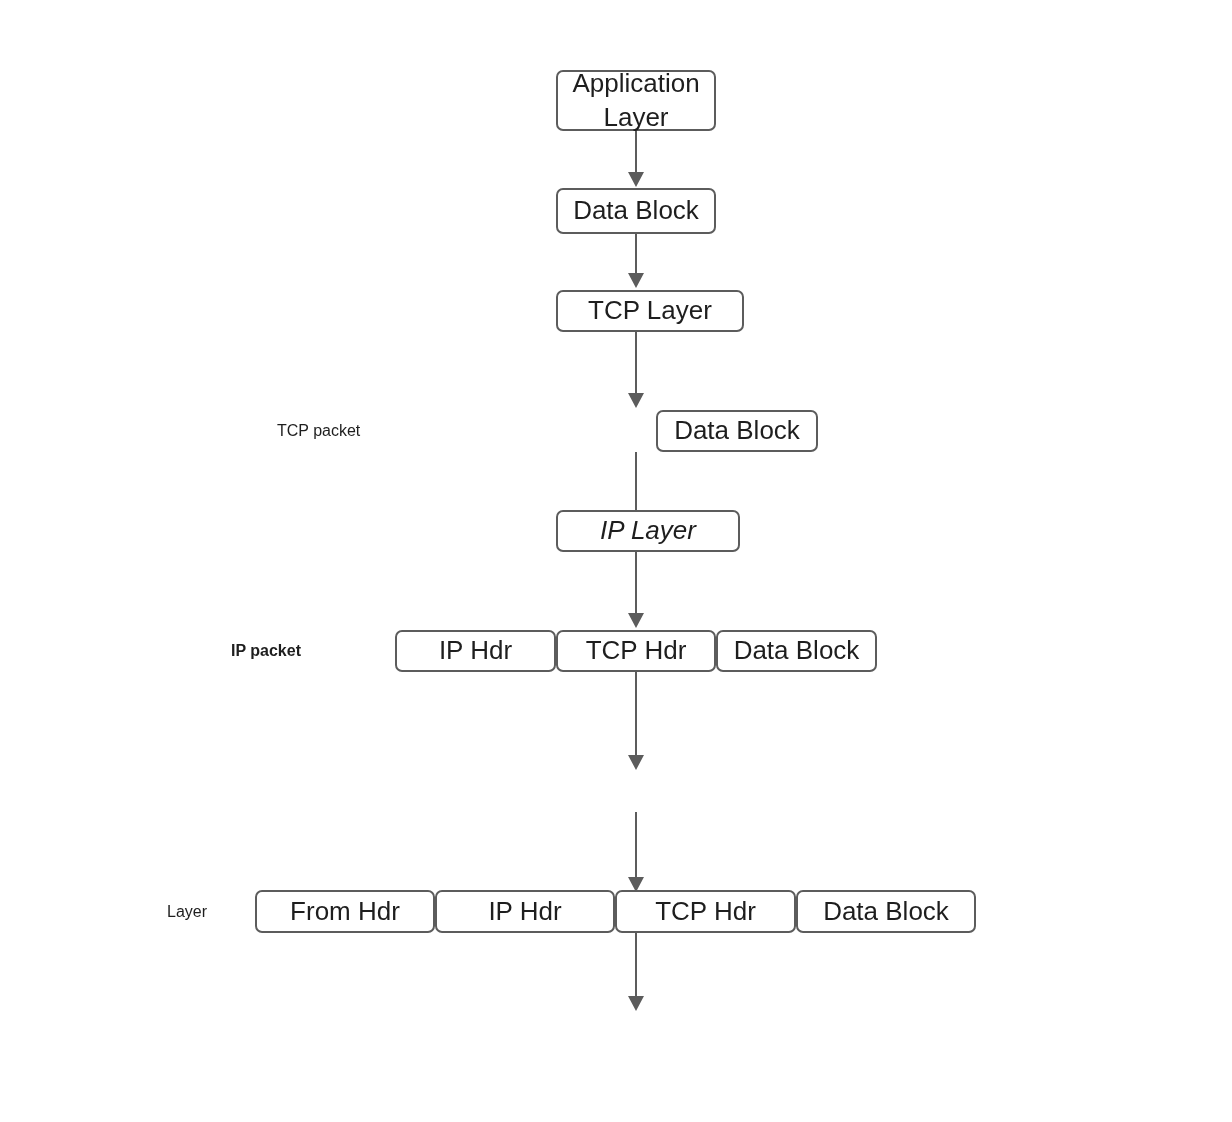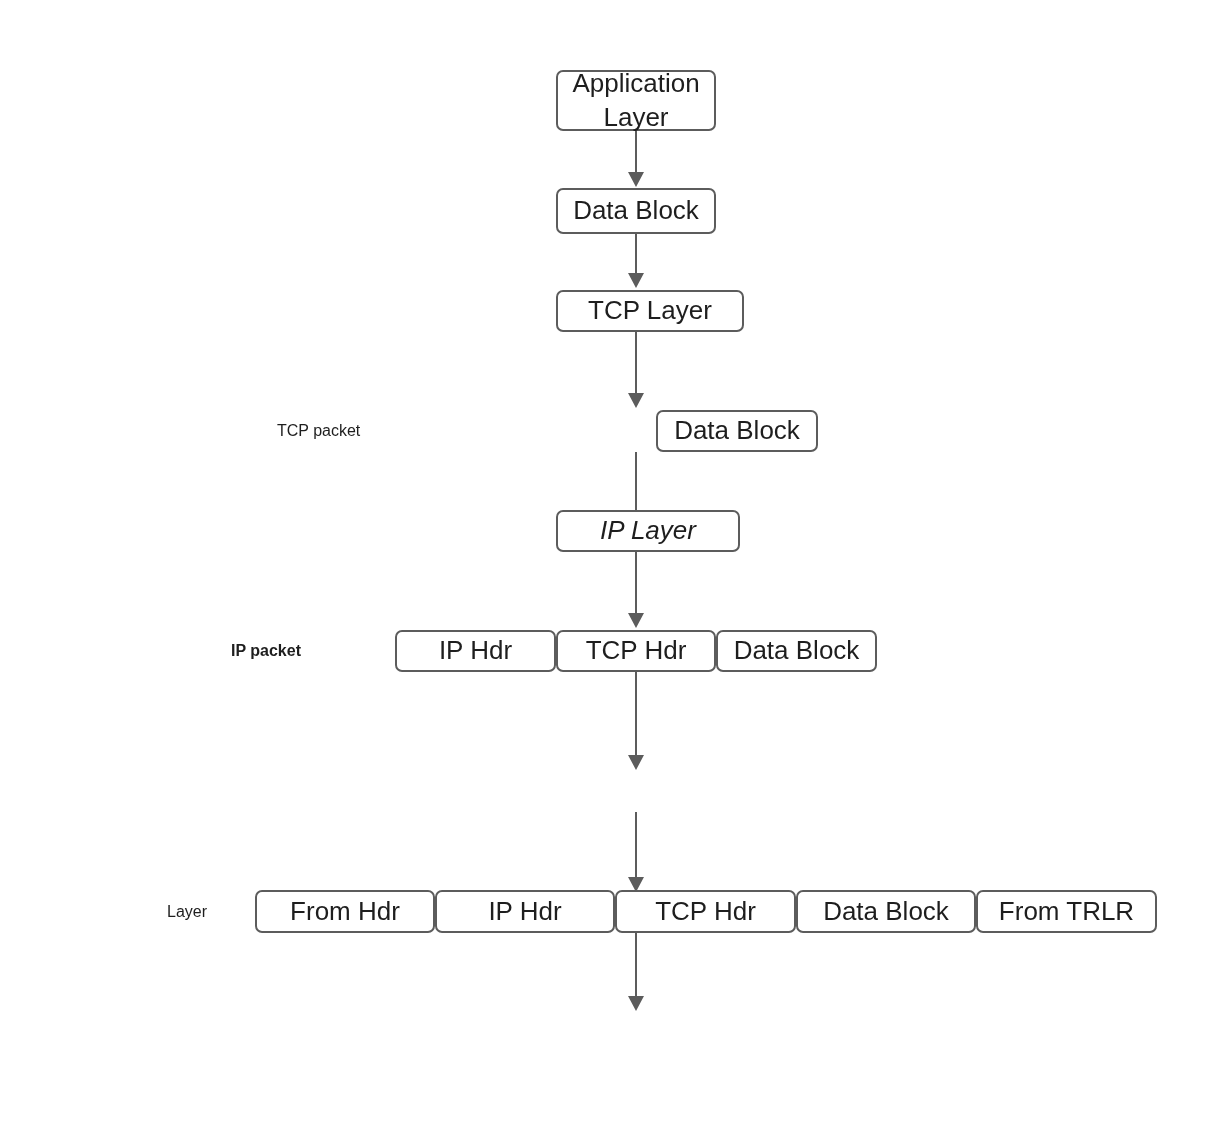--- a/index.html
+++ b/index.html
@@ -98,16 +98,15 @@
   <div class="node" style="left:395px; top:630px; width:161px; height:42px;">IP Hdr</div>
   <div class="node" style="left:556px; top:630px; width:160px; height:42px;">TCP Hdr</div>
   <div class="node" style="left:716px; top:630px; width:161px; height:42px;">Data Block</div>
 
 
   <div class="row-label" style="left:167px; top:890px; height:43px;">Layer</div>
   <div class="node" style="left:255px; top:890px; width:180px; height:43px;">From Hdr</div>
   <div class="node" style="left:435px; top:890px; width:180px; height:43px;">IP Hdr</div>
   <div class="node" style="left:615px; top:890px; width:181px; height:43px;">TCP Hdr</div>
   <div class="node" style="left:796px; top:890px; width:180px; height:43px;">Data Block</div>
-  <div class="node" style="left:976px; top:890px; width:181px; height:43px;">From TRLR</div>
 
 
 </div>
 
 </body></html>

